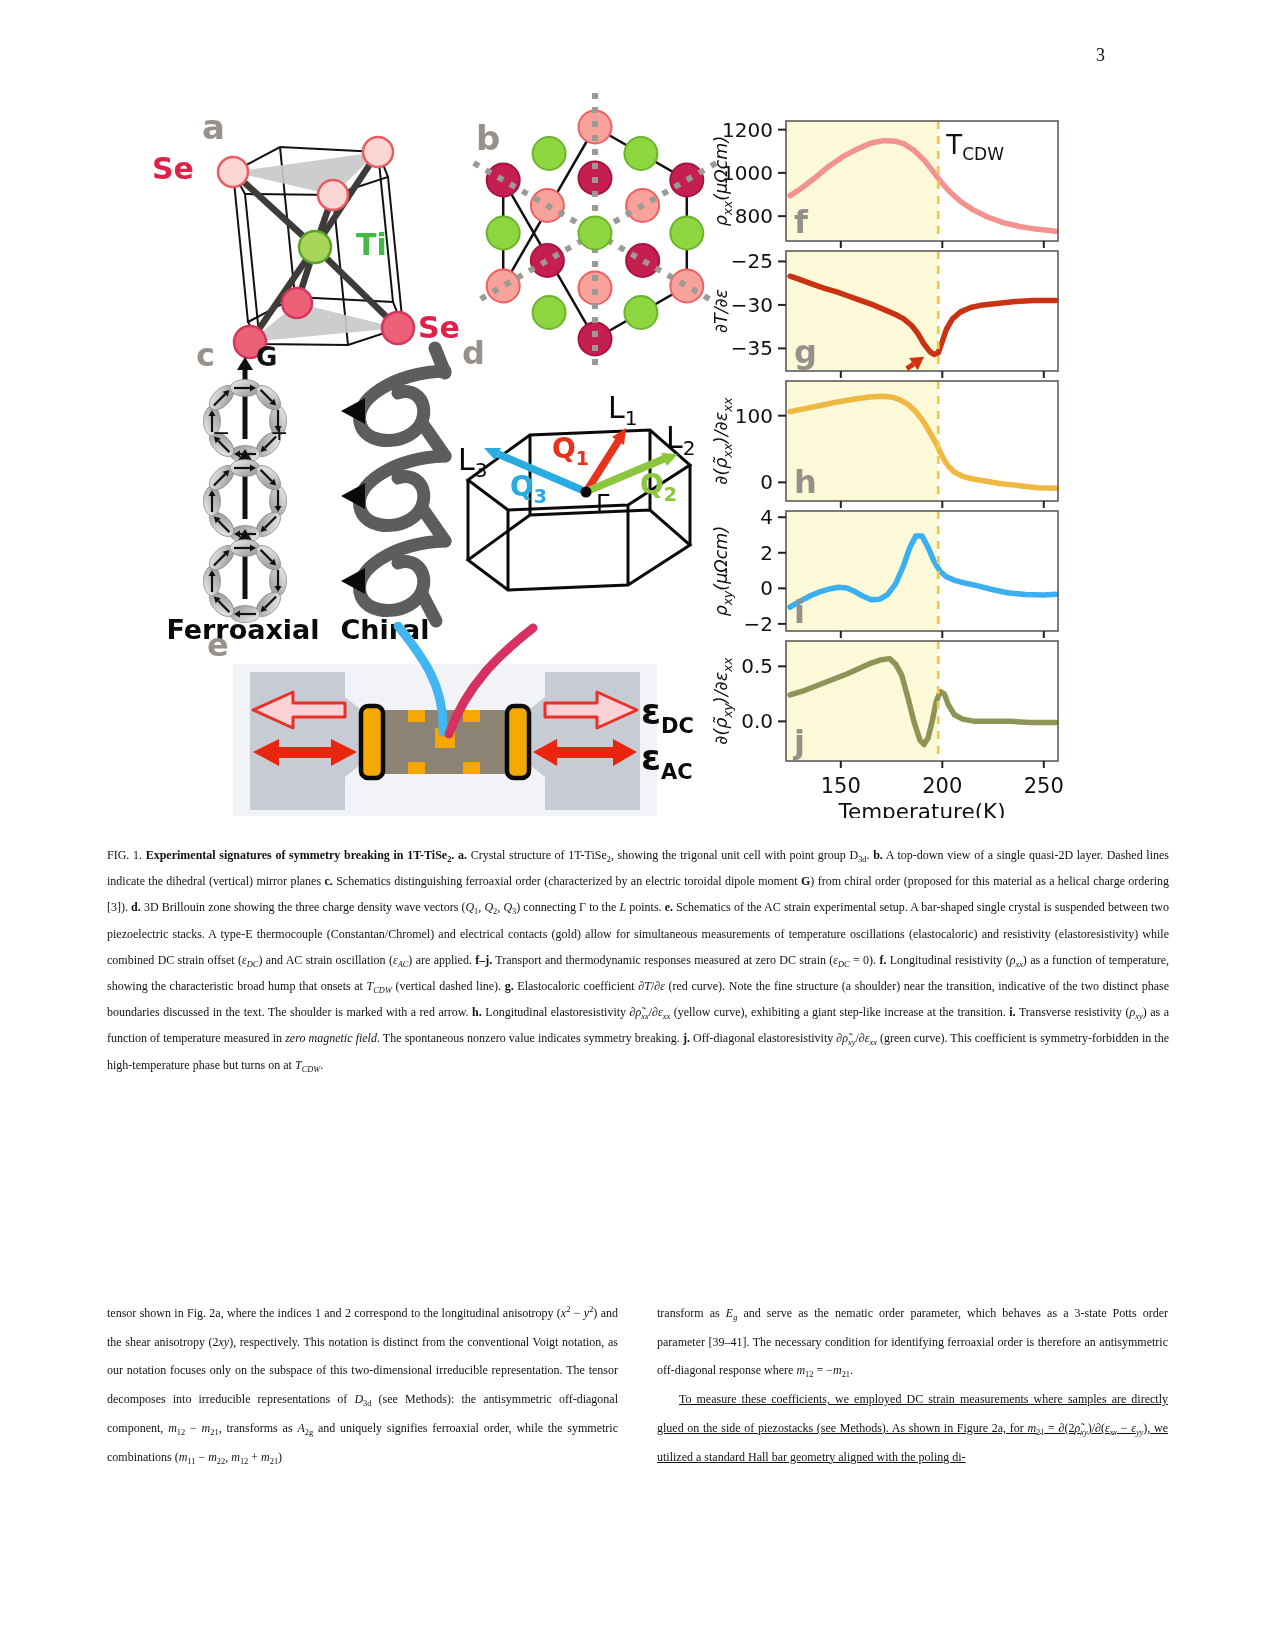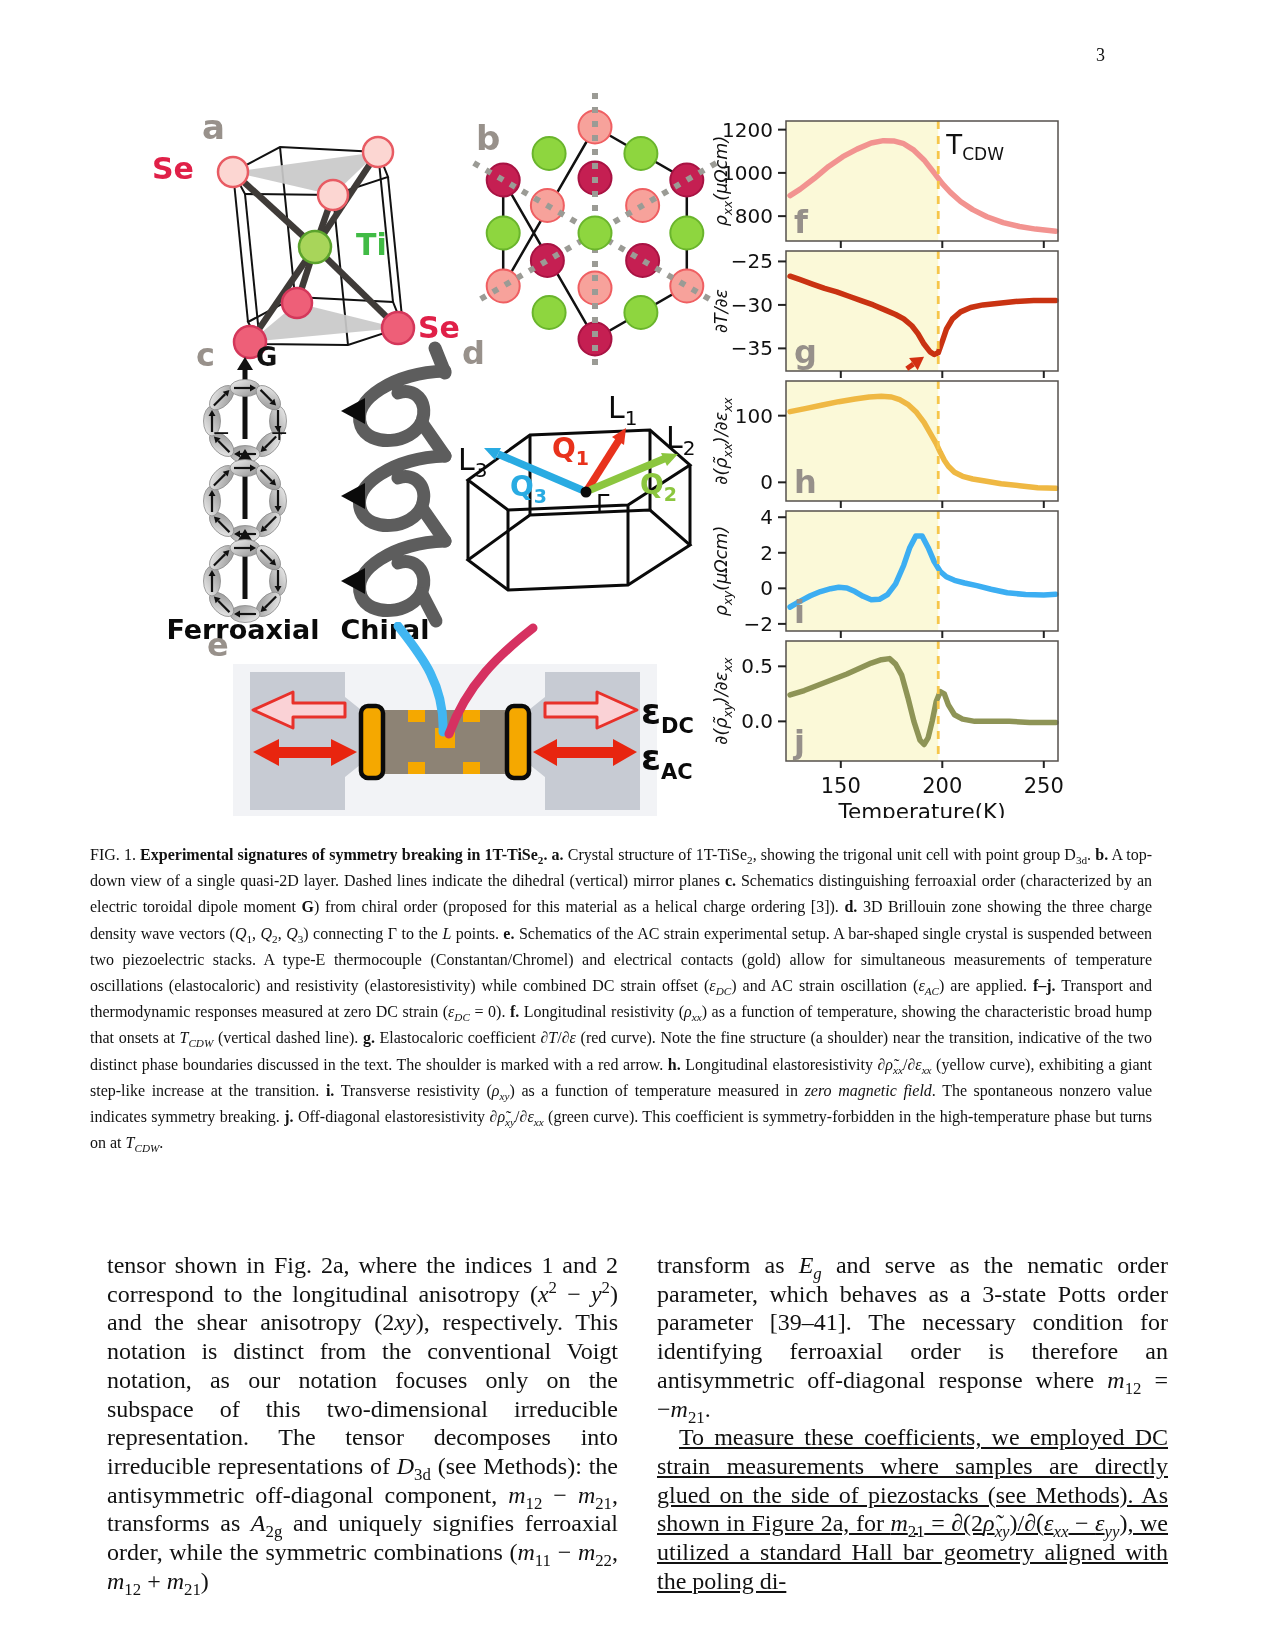--- a/index.html
+++ b/index.html
@@ -1,20 +1,20 @@
 <!DOCTYPE html>
 <html><head>
 <meta charset="utf-8">
 <style>
   html,body{margin:0;padding:0;background:#fff;}
   body{width:1275px;height:1651px;position:relative;font-family:"Liberation Serif",serif;color:#111;}
   .abs{position:absolute;}
   .page-number{left:1096px;top:45px;font-size:18px;}
-  .caption{left:90px;top:842px;width:1062px;font-size:16px;line-height:26.2px;text-align:justify;}
-  .col{top:1251px;width:511px;font-size:24px;line-height:28.7px;text-align:justify;}
+  .caption{left:107px;top:842px;width:1062px;font-size:12px;line-height:26.2px;text-align:justify;}
+  .col{top:1299px;width:511px;font-size:12px;line-height:28.7px;text-align:justify;}
   .col p{margin:0;}
   .col p.indent{text-indent:22px;text-decoration:underline;}
   #col-left{left:107px;}
   #col-right{left:657px;}
   sub,sup{line-height:0;font-size:70%;}
   svg text{font-family:"DejaVu Sans",sans-serif;}
   .panel-letter{font-weight:bold;fill:#98918b;}
   .plots{left:690px;top:118px;width:380px;}
   .plot-row{position:relative;height:130px;}
   .plot-row.last{height:180px;}

